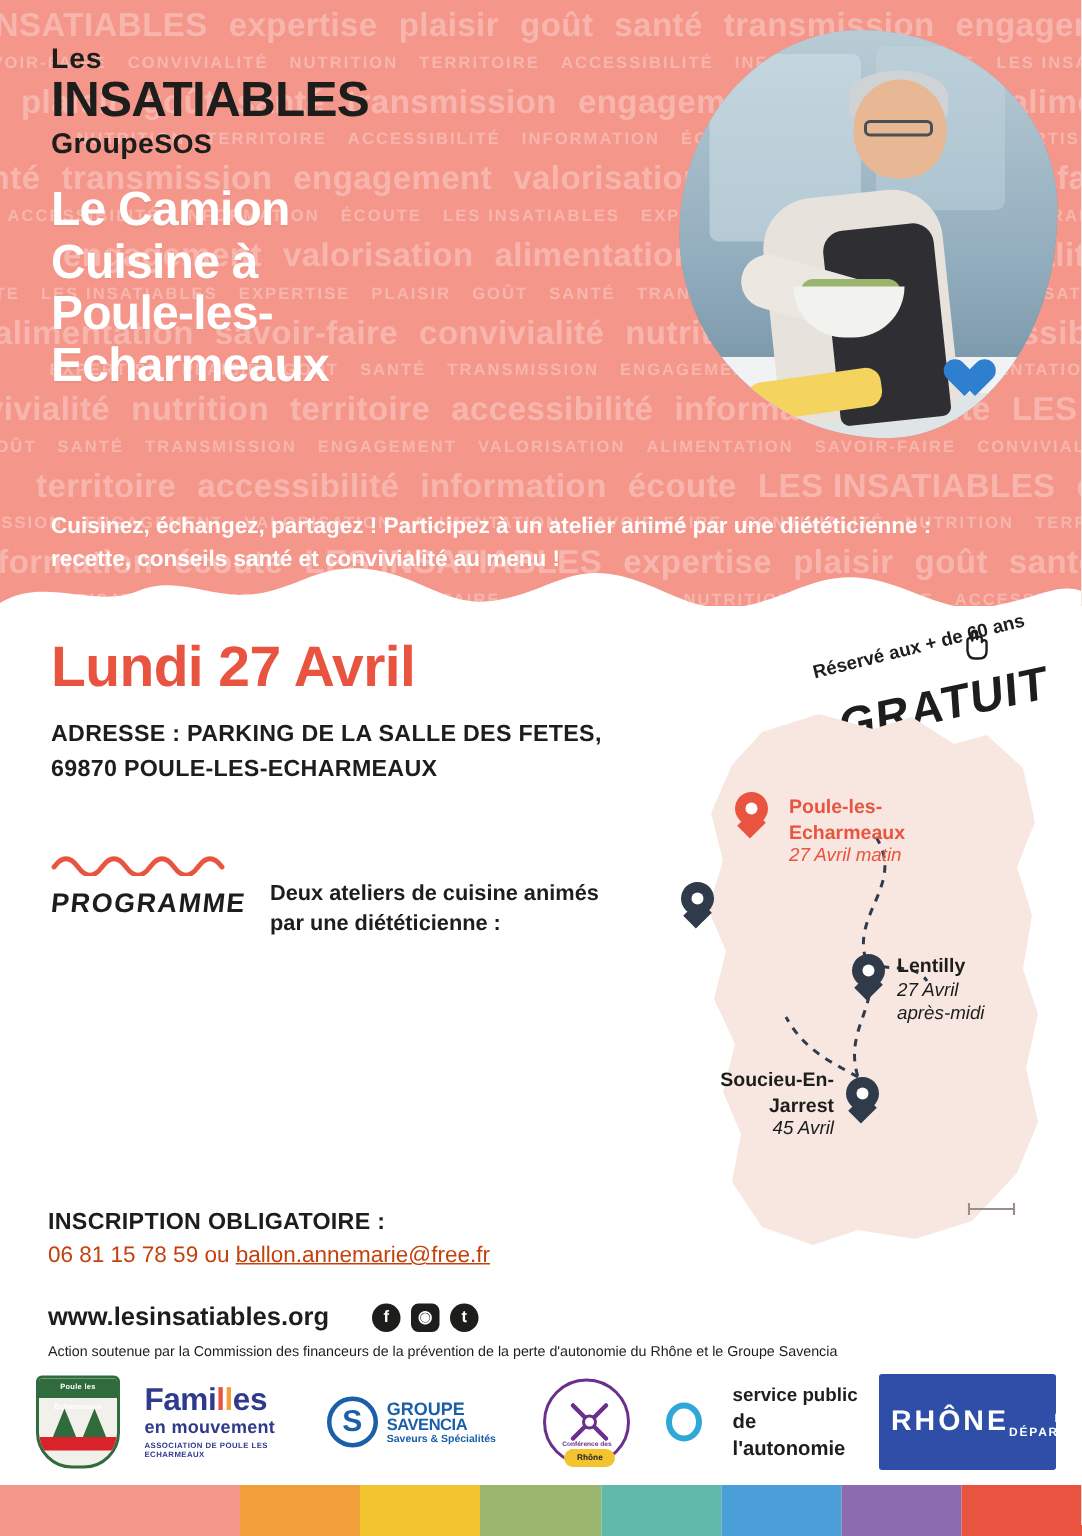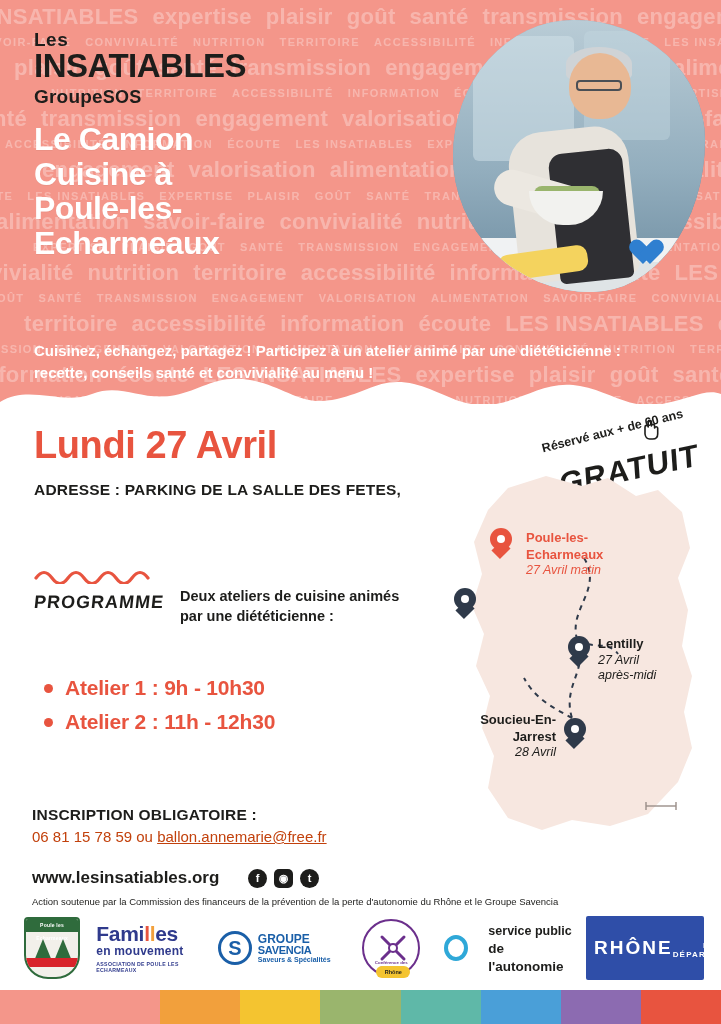--- a/index.html
+++ b/index.html
@@ -256,39 +256,30 @@
       <div>Poule-les-</div>
       <div>Echarmeaux</div>
     </div>
 
     <div class="subhead">Cuisinez, échangez, partagez ! Participez à un atelier animé par une diététicienne : recette, conseils santé et convivialité au menu !</div>
   </div>
 
   <div class="date-title">Lundi 27 Avril</div>
   <div class="address">
     <div>ADRESSE : PARKING DE LA SALLE DES FETES,</div>
+    <div>69870 POULE-LES-ECHARMEAUX</div>
   </div>
 
   <svg class="squiggle" width="140" height="18" viewBox="0 0 140 18">
     <path d="M2,12 q8,-11 16,0 t16,0 t16,0 t16,0 t16,0 t16,0 t16,0" fill="none" stroke="#e8543f" stroke-width="3.2" stroke-linecap="round"></path>
   </svg>
 
   <div class="programme-label">PROGRAMME</div>
   <div class="prog-desc">Deux ateliers de cuisine animés par une diététicienne :</div>
 
-  <div class="ateliers">
-    <div class="atelier-row">
-      <span class="bullet"></span>
-      <span class="atelier-text">Atelier 1 : 9h - 10h30</span>
-    </div>
-    <div class="atelier-row">
-      <span class="bullet"></span>
-      <span class="atelier-text">Atelier 2 : 11h - 12h30</span>
-    </div>
-  </div>
 
   <div class="gratuit-wrap">
     <svg class="hand-icon" viewBox="0 0 26 26">
       <path d="M7,18 L7,11 a1.6,1.6 0 0 1 3.2,0 L10.2,6 a1.6,1.6 0 0 1 3.2,0 l0,4 a1.6,1.6 0 0 1 3.2,0 l0,2 a1.6,1.6 0 0 1 3.1,0 l0,6 q0,5 -5,5 l-3,0 q-4,0 -4.7,-5 z" fill="none" stroke="#1d1d1b" stroke-width="1.6" stroke-linejoin="round"></path>
     </svg>
     <div class="gratuit-res">Réservé aux + de 60 ans</div>
     <div class="gratuit-word">GRATUIT</div>
   </div>
 
   <div class="map-wrap">
@@ -332,21 +323,21 @@
     </div>
 
     <div class="pin dark" style="left:168px; top:248px;">
       <div class="tip"></div>
         <div class="head"></div>
         <div class="hole"></div>
     </div>
     <div class="maplbl" style="left:34px; top:242px; width:126px; text-align:right;">
       <b>Soucieu-En-</b><br>
       <b>Jarrest</b><br>
-      <i>28 Avril</i>
+      <i>45 Avril</i>
     </div>
   </div>
 
   <div class="inscription-title">INSCRIPTION OBLIGATOIRE :</div>
   <div class="inscription-contact">
     <span>06 81 15 78 59</span><span> ou </span><span class="mail">ballon.annemarie@free.fr</span>
   </div>
 
   <div class="website">www.lesinsatiables.org</div>
   <div class="socials">

